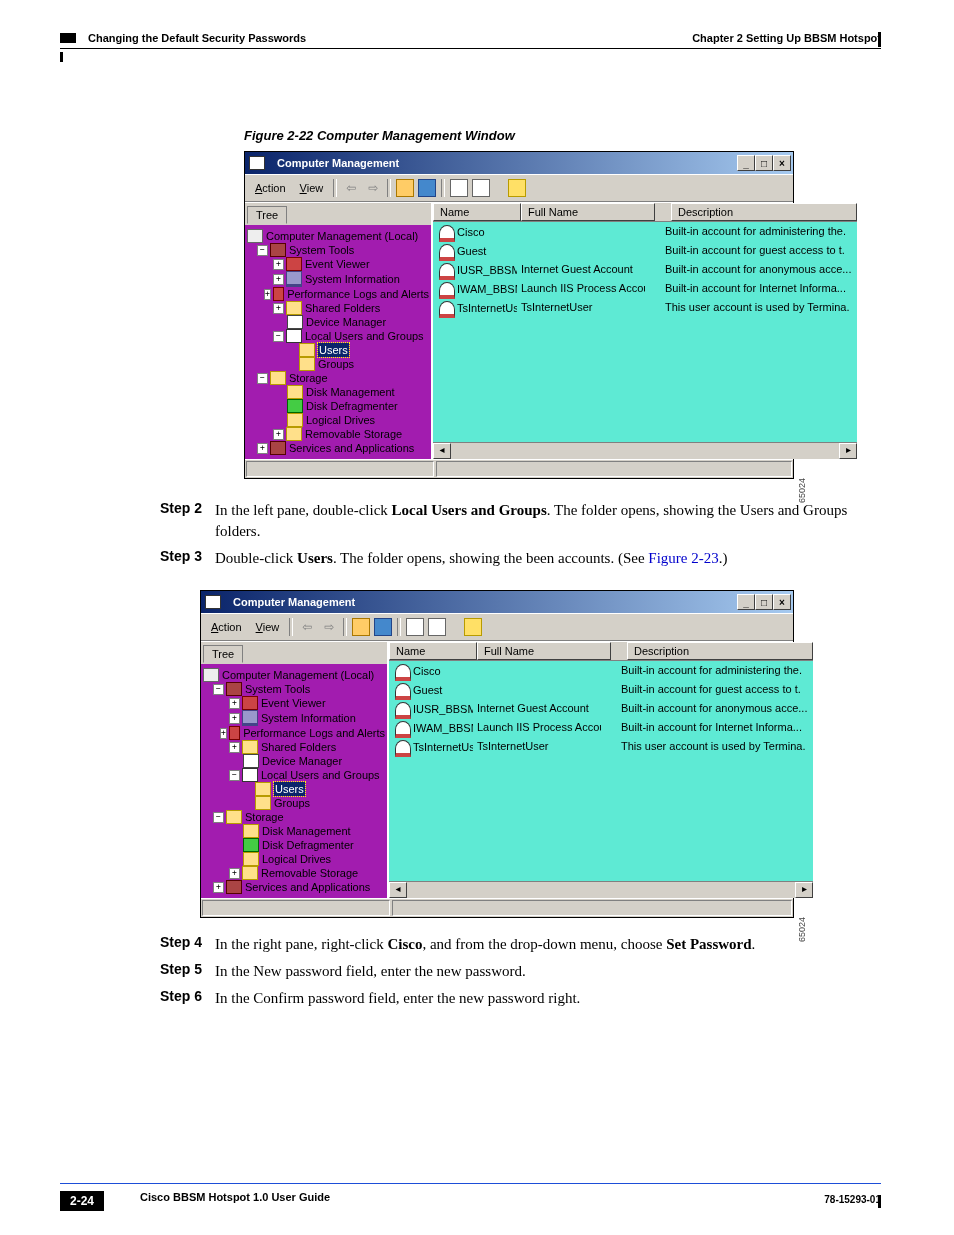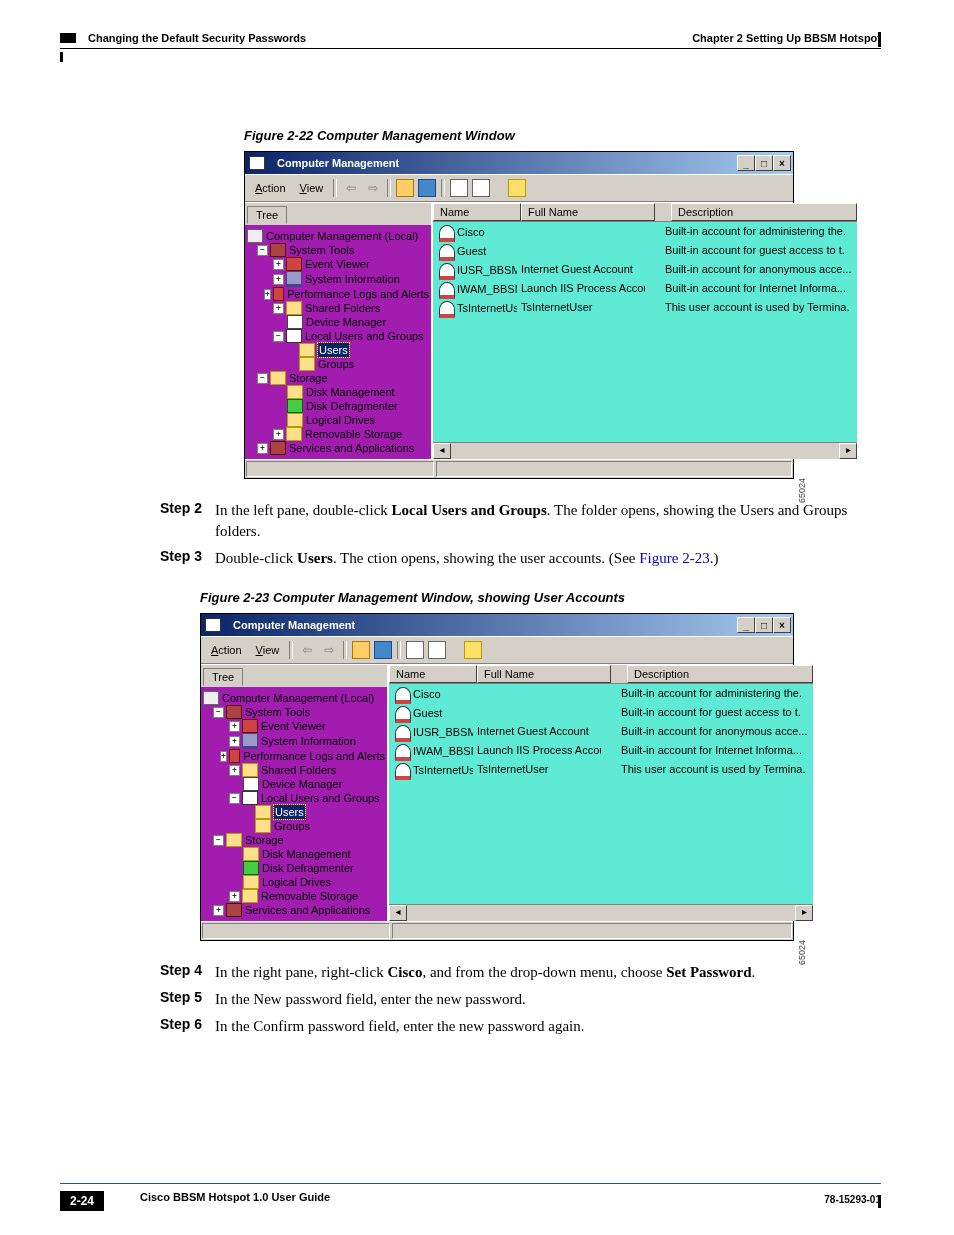--- a/index.html
+++ b/index.html
@@ -217,26 +217,25 @@
       </div>
   </div>
 
   <div style="position:absolute; top:494px; left:160px; right:85px;">
     <div class="step">
         <div class="step-n">Step 2</div>
       <div class="step-t"><span>In the left pane, double-click </span><b>Local Users and Groups</b><span>. The folder opens, showing the Users and Groups folders.</span></div>
       </div>
     <div class="step">
         <div class="step-n">Step 3</div>
-      <div class="step-t"><span>Double-click </span><b>Users</b><span>. The ction opens, showing the user accounts. (See </span><span class="lnk">Figure 2-23</span><span>.)</span></div>
+      <div class="step-t"><span>Double-click </span><b>Users</b><span>. The folder opens, showing the been accounts. (See </span><span class="lnk">Figure 2-23</span><span>.)</span></div>
       </div>
   </div>
 
   <div style="position:absolute; top:590px; left:200px; right:160px;">
-    <div class="caption">Figure 2-23   Computer Management Window, showing User Accounts</div>
     <div id="win2">
         <div class="win">
     <div class="titlebar">
       <div class="tl">
               <span class="wicon"></span>
               <span>Computer Management</span>
             </div>
       <div class="wbtns">
         <div class="wbtn">_</div>
         <div class="wbtn">□</div>
@@ -340,32 +339,32 @@
     </div>
     <div class="status">
             <div class="s1"></div>
             <div class="s2"></div>
           </div>
     <div class="vlabel">65024</div>
   </div>
       </div>
   </div>
 
-  <div style="position:absolute; top:956px; left:160px; right:85px;">
+  <div style="position:absolute; top:928px; left:160px; right:85px;">
     <div class="step">
         <div class="step-n">Step 4</div>
       <div class="step-t"><span>In the right pane, right-click </span><b>Cisco</b><span>, and from the drop-down menu, choose </span><b>Set Password</b><span>.</span></div>
       </div>
     <div class="step">
         <div class="step-n">Step 5</div>
       <div class="step-t">In the New password field, enter the new password.</div>
       </div>
     <div class="step">
         <div class="step-n">Step 6</div>
-      <div class="step-t">In the Confirm password field, enter the new password again.</div>
+      <div class="step-t">In the Confirm password field, enter the new password right.</div>
       </div>
   </div>
 
   <div class="ftr"><span class="ftr-t" style="margin-left:80px">Cisco BBSM Hotspot 1.0 User Guide</span></div>
   <div class="pgbox">2-24</div>
   <div class="docn">78-15293-01</div>
   <div class="docbar"></div>
 </div>
 
 </body></html>

